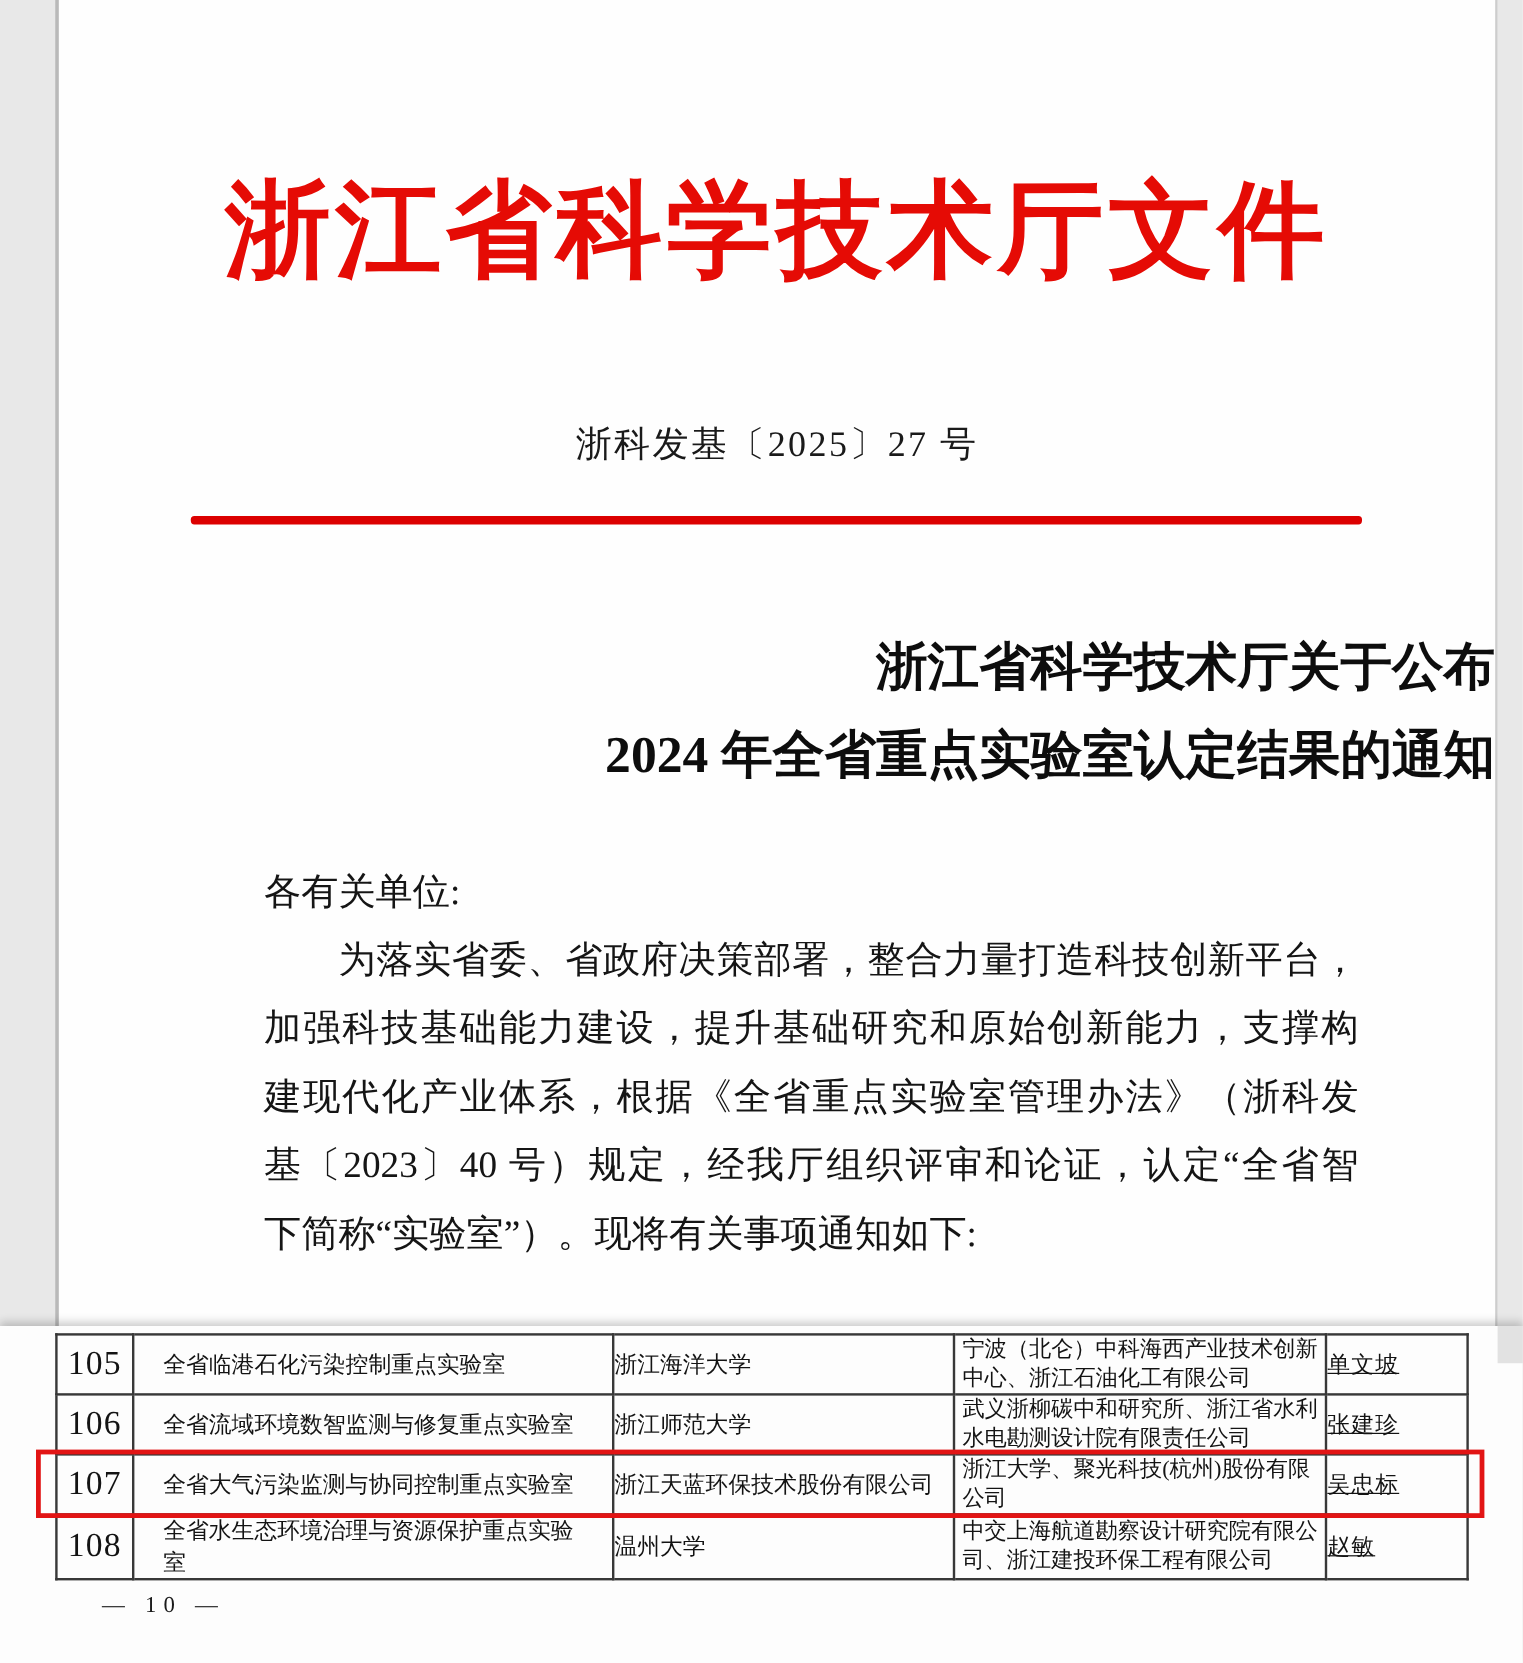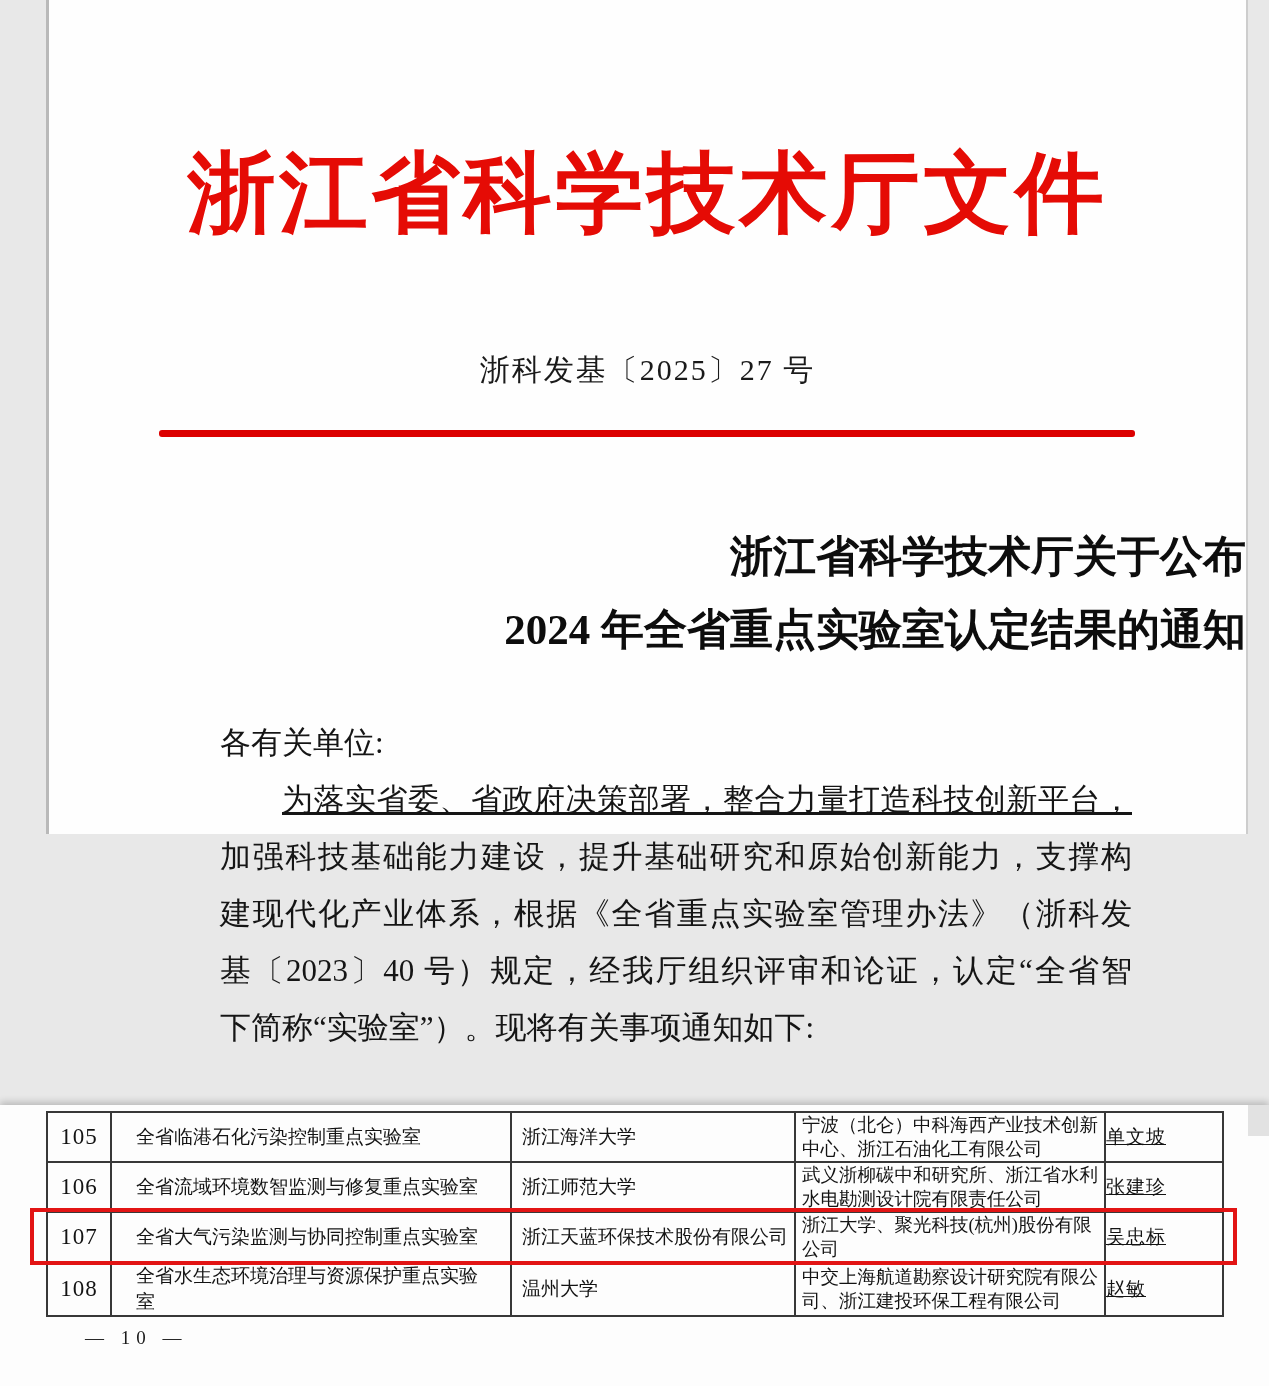--- a/index.html
+++ b/index.html
@@ -10,21 +10,21 @@
     background: #e8e8e8;
     overflow: hidden;
     font-family: "Liberation Serif", "DejaVu Serif", serif;
     color: #141414;
   }
 
   
   .page-top {
     position: absolute;
     left: 46px; top: 0;
-    width: 1202px; height: 834px;
+    width: 1202px; height: 1105px;
     background: #fefefe;
     border-left: 3px solid #b9b9b9;
     border-right: 2px solid #cdcdcd;
   }
   .letterhead {
     position: absolute;
     left: 0; top: 146px; width: 100%;
     text-align: center;
     font-size: 88px;
     font-weight: 900;
@@ -60,21 +60,21 @@
   .doc-body {
     position: absolute;
     left: 171px; top: 714px;
     width: 912px;
     font-size: 31px;
     line-height: 57px;
     color: #151515;
   }
   .body-line { width: 100%; }
   .body-line.justified { text-align: justify; text-align-last: justify; }
-  .body-line.indent { text-indent: 2em; text-decoration: underline; }
+  .body-line.indent { text-indent: 2em; }
 
   
   .page-bottom {
     position: absolute;
     left: 0; top: 1105px;
     width: 1269px; height: 281px;
     background: #fdfdfd;
     box-shadow: 0 -3px 7px rgba(0,0,0,0.20);
   }
   .bg-notch {
@@ -91,23 +91,23 @@
     table-layout: fixed;
   }
   .lab-table td {
     border: 2px solid #383838;
     vertical-align: middle;
     font-size: 19px;
     color: #131313;
     overflow: hidden;
   }
   .lab-table tr { height: 50px; }
-  td.c-num { text-align: center; font-size: 23px; letter-spacing: 1px; }
+  td.c-num { text-align: center; font-size: 28px; letter-spacing: 1px; }
   td.c-lab { padding-left: 24px; padding-right: 20px; }
-  td.c-host { padding-left: 10px; padding-right: 2px; }
+  td.c-host { padding-right: 2px; }
   td.c-partners { padding: 0 2px 0 6px; font-size: 18.5px; line-height: 24px; }
   td.c-director { text-align: left; letter-spacing: 1px; text-decoration: underline; }
 
   .highlight-box {
     position: absolute;
     left: 30px; top: 103px;
     width: 1207px; height: 57px;
     border: 4px solid #e21414;
     pointer-events: none;
   }

